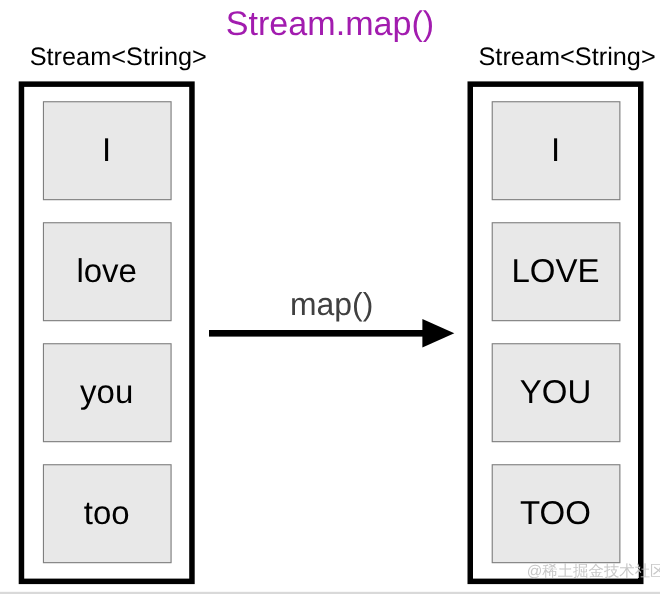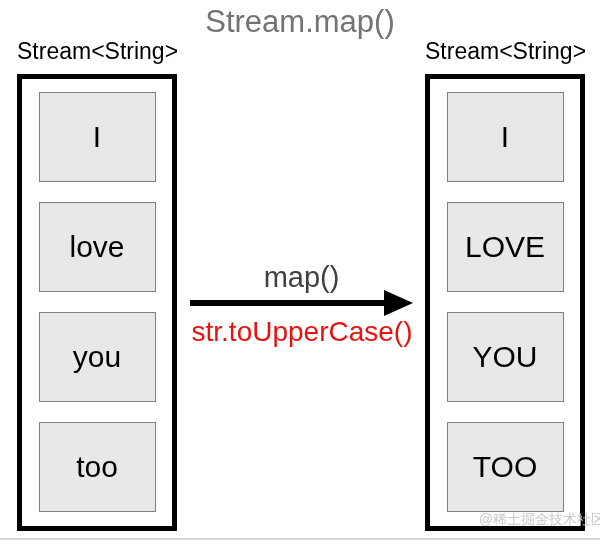--- a/index.html
+++ b/index.html
@@ -15,31 +15,32 @@
     background: #ffffff;
     overflow: hidden;
   }
   .diagram-title {
     position: absolute;
     top: 4px;
     left: 0;
     width: 600px;
     text-align: center;
     font-size: 31px;
-    color: #737373;
+    color: #a21caf;
     white-space: nowrap;
   }
   .stream-label {
     position: absolute;
     top: 38px;
     width: 160px;
     text-align: center;
     font-size: 23px;
     color: #000000;
     white-space: nowrap;
+    margin-left: 10px;
   }
   .stream-label.left  { left: 17px; }
   .stream-label.right { left: 425px; }
   .stream-container {
     position: absolute;
     top: 74px;
     width: 160px;
     height: 457px;
     box-sizing: border-box;
     border: 5px solid var(--container-border, #000000);
@@ -140,18 +141,17 @@
   <div class="stream-container right">
     <div class="stream-box">I</div>
     <div class="stream-box">LOVE</div>
     <div class="stream-box">YOU</div>
     <div class="stream-box">TOO</div>
   </div>
 
   <div class="map-label">map()</div>
   <div class="arrow-shaft"></div>
   <div class="arrow-head"></div>
-  <div class="lambda-label">str.toUpperCase()</div>
 
   <div class="watermark">@稀土掘金技术社区</div>
   <div class="bottom-edge-line"></div>
 
 </div>
 
 </body></html>

